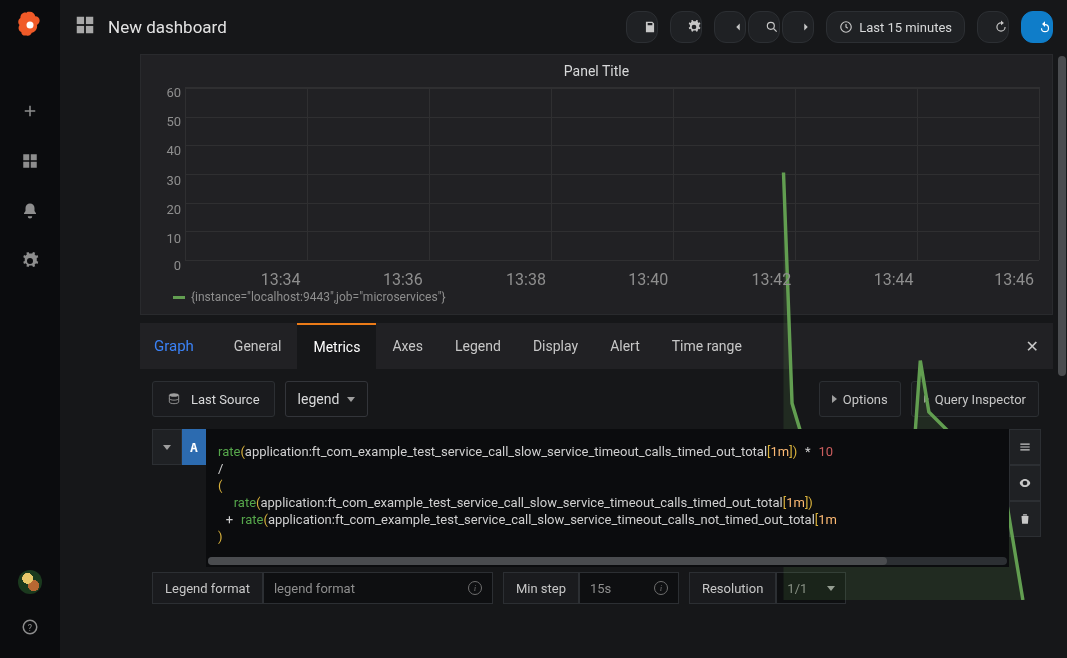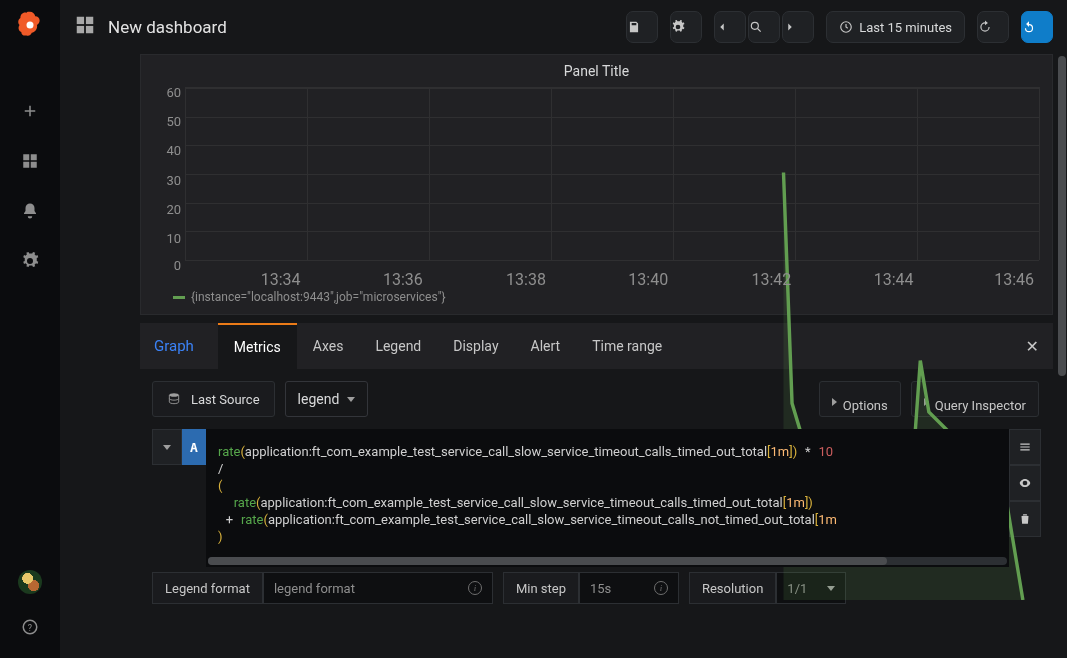--- a/index.html
+++ b/index.html
@@ -11,21 +11,21 @@
 .side-bottom{display:flex;flex-direction:column;align-items:center;gap:24px;padding-bottom:18px}
 .avatar{width:24px;height:24px;border-radius:50%;background:
   radial-gradient(circle at 40% 35%,#e8c86a 0 25%,transparent 26%),
   radial-gradient(circle at 65% 65%,#b86832 0 25%,transparent 26%),
   #1b3a1e}
 .main{flex:1;display:flex;flex-direction:column;height:658px}
 .topbar{height:54px;display:flex;align-items:center;padding:0 14px;gap:12px;background:#161719}
 .dash-icon svg{width:22px;height:22px;fill:#a8a8a8}
 .dash-title{font-size:17px;color:#e3e3e3}
 .tb-spacer{flex:1}
-.btn{height:32px;border:1px solid #2c2f33;background:#1f2124;display:flex;align-items:center;justify-content:space-between;border-radius:7px;cursor:pointer}
+.btn{height:32px;border:1px solid #2c2f33;background:#1f2124;display:flex;align-items:center;justify-content:flex-end;border-radius:12px;cursor:pointer}
 .btn svg{width:14px;height:14px;fill:#c7c7c7}
 .btn-group{display:flex;gap:2px}
 .btn-sq{width:32px}
 .time-picker{display:flex;align-items:center;gap:6px;padding:0 12px;font-size:13px;color:#d8d9da}
 .discard{background:#0f7dc9;border-color:#0f7dc9}
 .discard svg{fill:#fff}
 .content{flex:1;overflow:hidden;position:relative}
 .scroll-thumb{position:absolute;right:1px;top:2px;width:8px;height:320px;background:#4a4c4f;border-radius:4px}
 .panel{margin:0 14px 8px 80px;background:#212124;border:1px solid #292a2d;padding:4px 12px 10px}
 .panel-title{text-align:center;font-size:14px;color:#d8d9da;padding:4px 0 6px}
@@ -44,21 +44,21 @@
 .editor-tabs{display:flex;align-items:center;height:46px;padding:0 14px}
 .editor-type{font-size:15px;color:#3b82f6;margin-right:24px}
 .tab{padding:0 16px;height:46px;display:flex;align-items:center;font-size:14px;color:#c7c7c7;cursor:pointer}
 .tab.active{background:#161719;color:#fff;border-top:2px solid #eb7b18;margin-top:-1px}
 .close-editor{margin-left:auto;color:#c7c7c7;cursor:pointer}
 .ds-row{display:flex;align-items:center;gap:10px;padding:12px 0 12px 0;margin:0 14px 0 12px}
 .ds-pill{display:flex;align-items:center;gap:10px;height:36px;padding:0 14px;border:1px solid #2c2f33;background:#1a1b1e;border-radius:3px;font-size:13px}
 .ds-pill svg{width:14px;height:14px;fill:#9e9e9e}
 .ds-select{height:36px;padding:0 12px;border:1px solid #33353a;background:#161719;border-radius:3px;font-size:14px;color:#d8d9da;display:flex;align-items:center;gap:8px}
 .ds-spacer{flex:1}
-.link-btn{height:36px;padding:16px 12px;border:1px solid #2c2f33;background:#1a1b1e;border-radius:3px;font-size:13px;display:flex;align-items:flex-start;gap:6px;cursor:pointer;color:#c7c7c7}
+.link-btn{height:36px;padding:16px 12px;border:1px solid #2c2f33;background:#1a1b1e;border-radius:3px;font-size:13px;display:flex;align-items:center;gap:6px;cursor:pointer;color:#c7c7c7}
 .query-area{display:flex;padding:0 12px 0 12px;gap:0}
 .query-toggle{width:30px;height:36px;background:#1f2124;border:1px solid #2c2f33;display:flex;align-items:center;justify-content:center;gap:2px;cursor:pointer}
 .query-letter{background:#2c6bb0;color:#fff;width:24px;height:36px;display:flex;align-items:center;justify-content:center;font-weight:bold;font-family:monospace}
 .code-box{flex:1;background:#0b0c0e;padding:14px 12px;font-family:Menlo,Consolas,monospace;font-size:13px;line-height:17px;color:#d0d0d0;overflow-x:hidden;position:relative;min-height:138px}
 .code-scroll{position:absolute;left:2px;right:2px;bottom:2px;height:8px;background:#2c2f33;border-radius:4px}
 .code-scroll::after{content:"";position:absolute;left:0;top:0;height:8px;width:85%;background:#4a4c4f;border-radius:4px}
 .tok-fn{color:#56a64b}
 .tok-pn{color:#d0d0d0}
 .tok-br{color:#d8b13c}
 .tok-id{color:#d0d0d0}
@@ -214,20 +214,21 @@
       </div>
       <div class="legend">
         <span class="legend-swatch"></span>
         <span>{instance="localhost:9443",job="microservices"}</span>
       </div>
     </div>
 
     <div class="editor">
       <div class="editor-tabs">
         <span class="editor-type">Graph</span>
+        <span class="tab">General</span>
         <span class="tab active">Metrics</span>
         <span class="tab">Axes</span>
         <span class="tab">Legend</span>
         <span class="tab">Display</span>
         <span class="tab">Alert</span>
         <span class="tab">Time range</span>
         <span class="close-editor">✕</span>
       </div>
 
       <div style="background:#161719">

